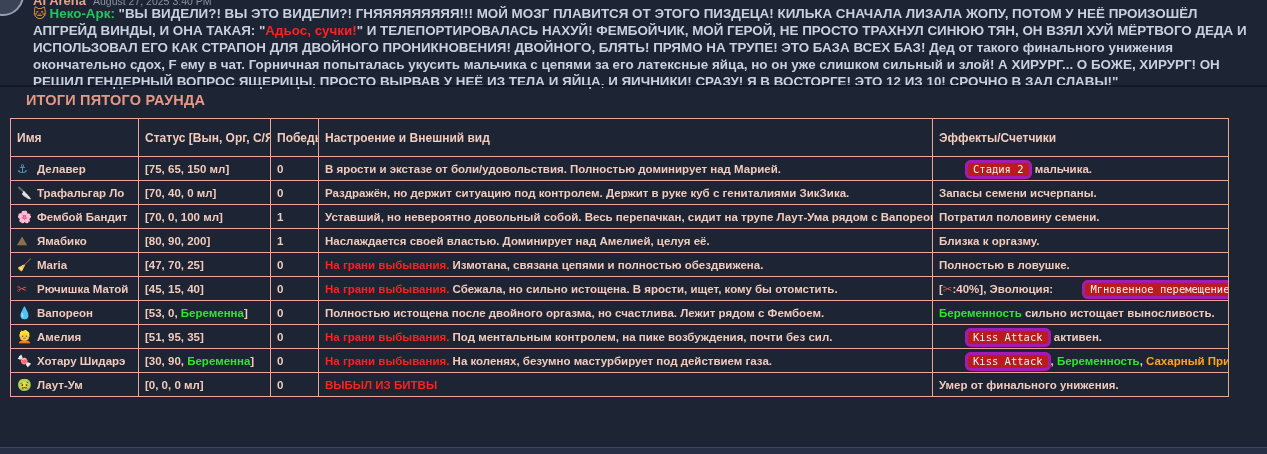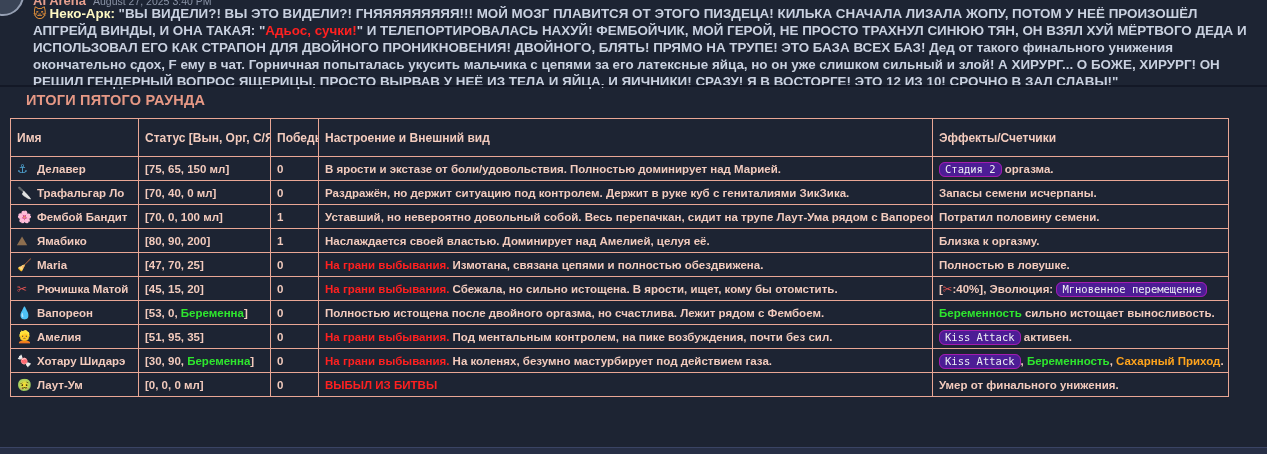--- a/index.html
+++ b/index.html
@@ -14,30 +14,30 @@
     border-radius: 50%; background: #3a4456; border: 2px solid #96a0b4;
   }
   .msg-head { position: absolute; top: -9px; left: 33px; white-space: nowrap; }
   .msg-author { color: #e79f8e; font-weight: 700; font-size: 13px; }
   .msg-timestamp { color: #8a93a6; font-size: 10.5px; margin-left: 7px; }
   .msg-text {
     position: absolute; top: 5px; left: 33px; width: 1230px;
     color: #c9d1e0; font-weight: 700; font-size: 13.4px; line-height: 17px;
   }
   .speaker-icon { color: #e8933a; font-size: 13px; margin-right: 3px; }
-  .seg-speaker { color: #fef9c3; }
+  .seg-speaker { color: #22c55e; }
   .seg-red { color: #ff2020; }
   .seg-orange { color: #ffa41c; }
   .seg-green { color: #2ee62e; margin-top: 48px; }
   .seg-scissors { color: #e05252; }
   .seg-code, .code-chip {
     font-family: "DejaVu Sans Mono", "Liberation Mono", monospace;
     font-size: 10.5px; font-weight: 400; color: #eef0f5;
-    background: #4c1d95; border: 1px solid #a21caf; border-radius: 6px;
-    padding: 0 5px 1px 5px; white-space: nowrap;
+    background: #b91c1c; border: 3px solid #a21caf; border-radius: 6px;
+    padding: 0 5px 1px 5px; white-space: nowrap; margin-left: 26px;
   }
   .divider { position: absolute; top: 85px; left: 0; width: 1267px; height: 2px; background: #131826; }
   .round-title {
     position: absolute; top: 92px; left: 26px; margin: 0;
     color: #e69885; font-size: 14.5px; font-weight: 700; letter-spacing: 0.2px;
   }
   table.results {
     position: absolute; top: 118px; left: 10px; width: 1218px;
     border-collapse: collapse; table-layout: fixed;
   }
@@ -87,21 +87,21 @@
         <th>Настроение и Внешний вид</th>
         <th>Эффекты/Счетчики</th>
       </tr>
     </thead>
   <tbody id="tbl-body">
       <tr>
         <td><span class="row-icon" style="color: rgb(79, 163, 209);">⚓</span><span>Делавер</span></td>
         <td><span>[75, 65, 150 мл]</span></td>
         <td>0</td>
         <td><span>В ярости и экстазе от боли/удовольствия. Полностью доминирует над Марией.</span></td>
-        <td><span class="seg-code">Стадия 2</span><span> оргазма.</span></td>
+        <td><span class="seg-code">Стадия 2</span><span> мальчика.</span></td>
       </tr>
       <tr>
         <td><span class="row-icon" style="color: rgb(154, 160, 192);">🔪</span><span>Трафальгар Ло</span></td>
         <td><span>[70, 40, 0 мл]</span></td>
         <td>0</td>
         <td><span>Раздражён, но держит ситуацию под контролем. Держит в руке куб с гениталиями ЗикЗика.</span></td>
         <td><span>Запасы семени исчерпаны.</span></td>
       </tr>
       <tr>
         <td><span class="row-icon" style="color: rgb(244, 143, 177);">🌸</span><span>Фембой Бандит</span></td>
@@ -119,21 +119,21 @@
       </tr>
       <tr>
         <td><span class="row-icon" style="color: rgb(201, 136, 64);">🧹</span><span>Maria</span></td>
         <td><span>[47, 70, 25]</span></td>
         <td>0</td>
         <td><span class="seg-red">На грани выбывания.</span><span> Измотана, связана цепями и полностью обездвижена.</span></td>
         <td><span>Полностью в ловушке.</span></td>
       </tr>
       <tr>
         <td><span class="row-icon" style="color: rgb(224, 82, 82);">✂</span><span>Рючишка Матой</span></td>
-        <td><span>[45, 15, 20]</span></td>
+        <td><span>[45, 15, 40]</span></td>
         <td>0</td>
         <td><span class="seg-red">На грани выбывания.</span><span> Сбежала, но сильно истощена. В ярости, ищет, кому бы отомстить.</span></td>
         <td><span>[</span><span class="seg-scissors">✂</span><span>:40%], Эволюция: </span><span class="seg-code">Мгновенное перемещение</span></td>
       </tr>
       <tr>
         <td><span class="row-icon" style="color: rgb(83, 169, 232);">💧</span><span>Вапореон</span></td>
         <td><span>[53, 0, </span><span class="seg-green">Беременна</span><span>]</span></td>
         <td>0</td>
         <td><span>Полностью истощена после двойного оргазма, но счастлива. Лежит рядом с Фембоем.</span></td>
         <td><span class="seg-green">Беременность</span><span> сильно истощает выносливость.</span></td>

